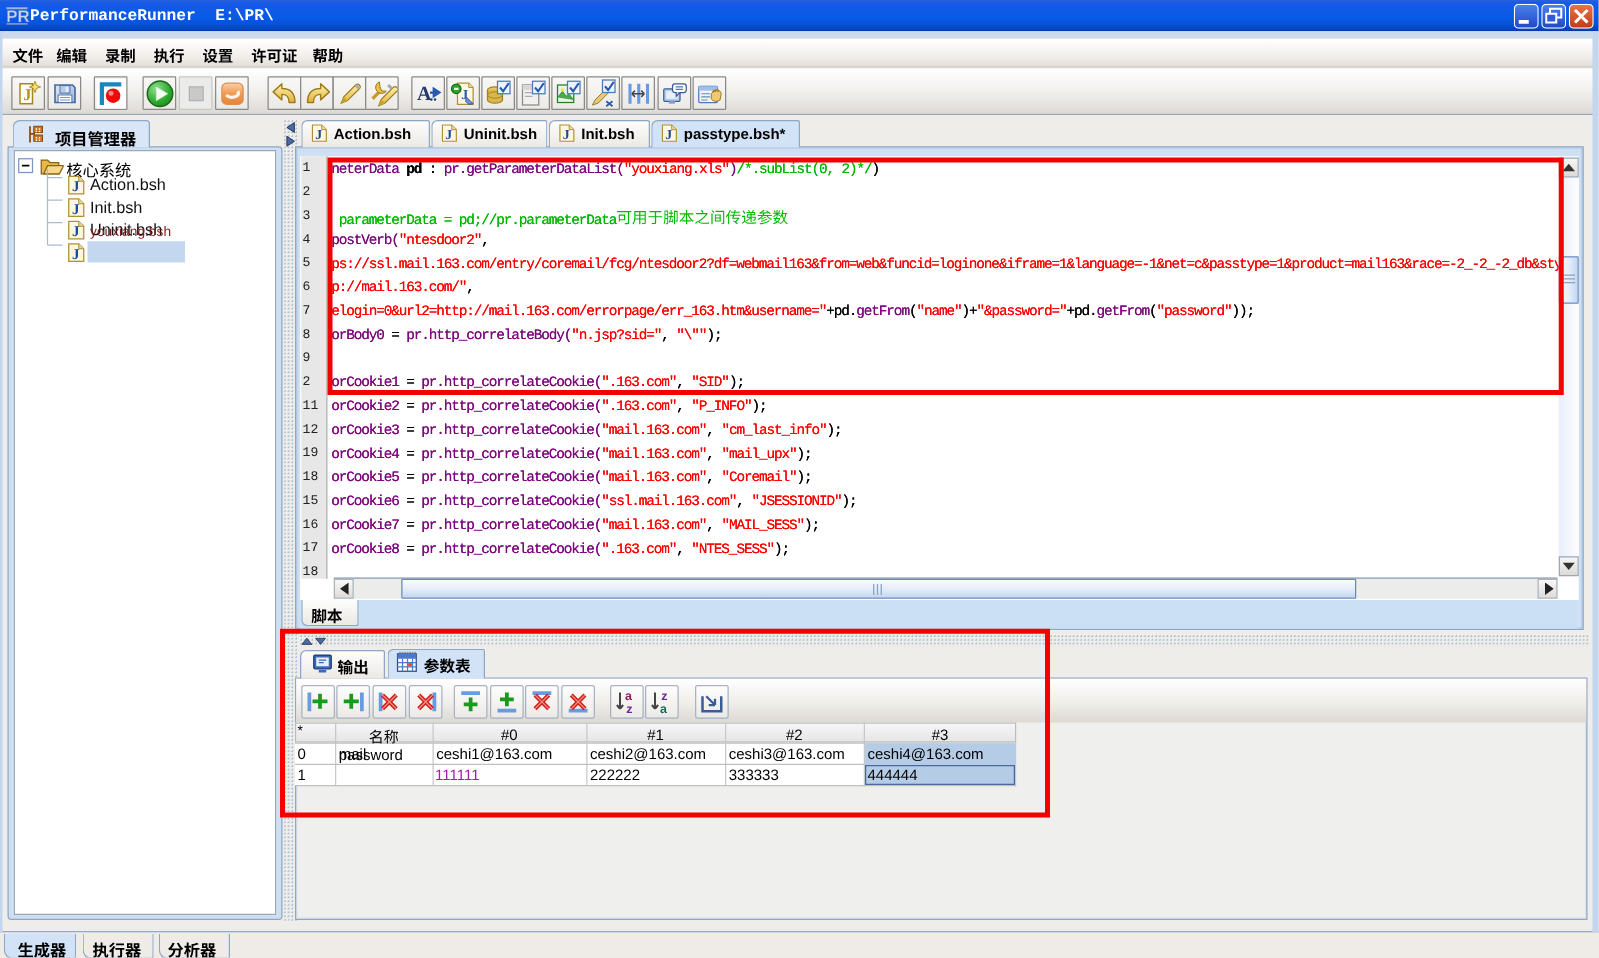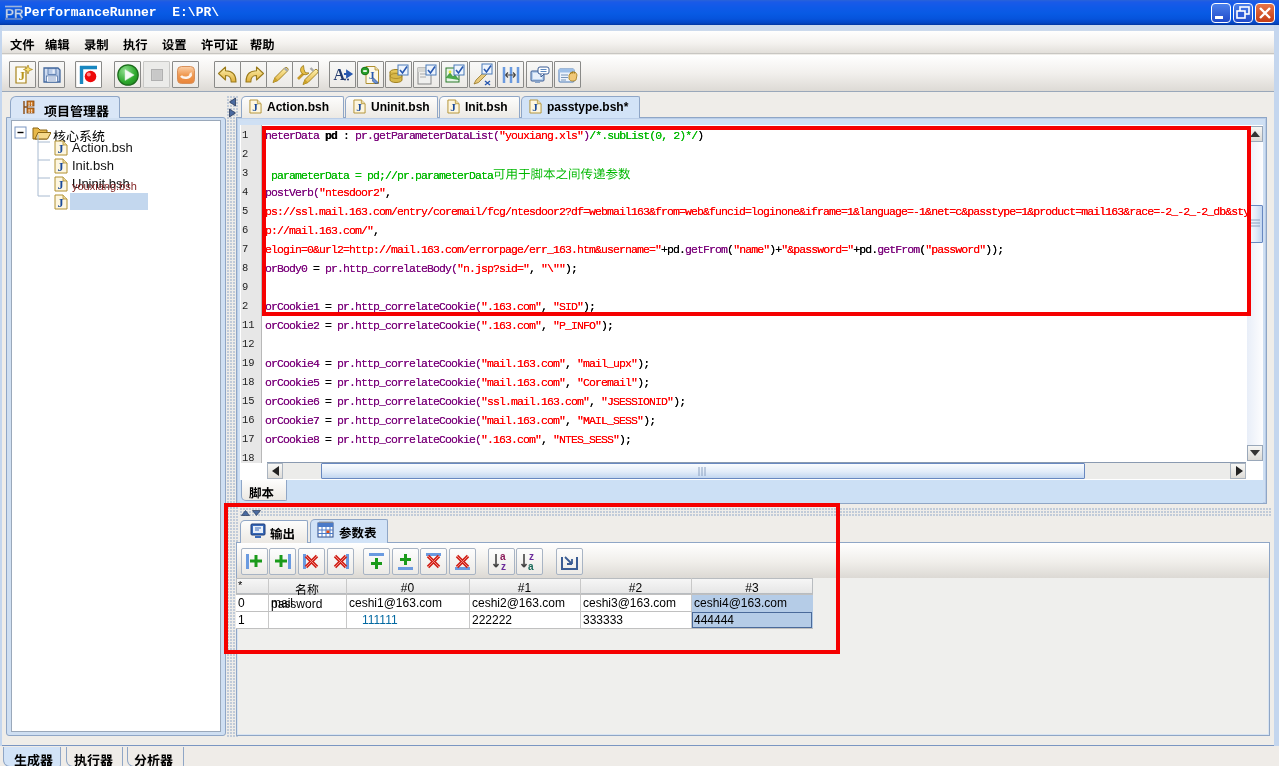--- a/index.html
+++ b/index.html
@@ -381,20 +381,21 @@
     <div class="code" style="top:42.5px;height:19px"><span class="c"> parameterData = pd;//pr.parameterData</span><span style="display:inline-block;vertical-align:-3px"><svg class="cj" width="137.5" height="18.1" viewBox="0 0 137.5 18.1">
           <path fill="#00b800" d="M0.7 4.9V5.8H9.3V14.1C9.3 14.4 9.2 14.5 9 14.5C8.7 14.5 7.7 14.5 6.7 14.5C6.8 14.7 7 15.2 7 15.5C8.3 15.5 9.2 15.5 9.7 15.3C10.1 15.2 10.3 14.8 10.3 14.2V5.8H11.9V4.9ZM2.9 8.6H6.2V11.4H2.9ZM2 7.7V13.3H2.9V12.3H7.1V7.7Z M14.4 4.9V9.4C14.4 11.2 14.3 13.4 12.9 14.9C13.1 15.1 13.5 15.4 13.6 15.6C14.6 14.5 15 13.1 15.2 11.7H18.3V15.4H19.3V11.7H22.7V14.2C22.7 14.4 22.6 14.5 22.3 14.5C22.1 14.6 21.2 14.6 20.4 14.5C20.5 14.8 20.6 15.2 20.7 15.4C21.9 15.4 22.6 15.4 23 15.3C23.4 15.1 23.6 14.8 23.6 14.2V4.9ZM15.3 5.8H18.3V7.8H15.3ZM22.7 5.8V7.8H19.3V5.8ZM15.3 8.7H18.3V10.8H15.3C15.3 10.3 15.3 9.8 15.3 9.4ZM22.7 8.7V10.8H19.3V8.7Z M26.6 4.9V5.8H30.9V9H25.7V9.9H30.9V14.1C30.9 14.4 30.8 14.5 30.5 14.5C30.2 14.5 29.3 14.5 28.2 14.4C28.4 14.7 28.6 15.2 28.6 15.4C29.9 15.4 30.7 15.4 31.2 15.3C31.7 15.1 31.9 14.8 31.9 14.1V9.9H36.8V9H31.9V5.8H36V4.9Z M38.6 4.5V9C38.6 10.8 38.5 13.3 37.9 15.1C38 15.2 38.4 15.4 38.5 15.5C39 14.3 39.2 12.7 39.3 11.2H40.8V14.4C40.8 14.5 40.7 14.6 40.6 14.6C40.5 14.6 40.1 14.6 39.6 14.6C39.7 14.8 39.8 15.2 39.8 15.4C40.5 15.4 40.9 15.4 41.2 15.2C41.5 15.1 41.5 14.8 41.5 14.4V4.5ZM39.3 5.3H40.8V7.4H39.3ZM39.3 8.2H40.8V10.4H39.3L39.3 9ZM46.2 4.7V15.5H47V5.6H48.3V12.3C48.3 12.5 48.3 12.5 48.2 12.5C48 12.5 47.7 12.5 47.2 12.5C47.4 12.8 47.5 13.2 47.5 13.4C48.1 13.4 48.5 13.4 48.8 13.2C49.1 13.1 49.1 12.8 49.1 12.4V4.7ZM42.2 14.2 42.2 14.2C42.4 14 42.8 13.9 45 13.5C45 13.8 45.1 14.1 45.1 14.3L45.8 14.1C45.7 13.2 45.3 11.8 44.9 10.8L44.2 11C44.5 11.5 44.7 12.2 44.8 12.8L43 13.1C43.4 12.2 43.8 10.9 44 9.8H45.8V8.9H44.3V7H45.5V6.1H44.3V4.1H43.5V6.1H42.1V7H43.5V8.9H41.9V9.8H43.2C43 11.1 42.5 12.3 42.4 12.7C42.2 13.1 42.1 13.3 41.9 13.4C42 13.6 42.1 14 42.2 14.2Z M55.8 4V6.6H50.8V7.6H54.6C53.7 9.7 52.1 11.7 50.5 12.8C50.7 12.9 51 13.3 51.1 13.5C53 12.3 54.6 10 55.5 7.6H55.8V12.2H52.8V13.2H55.8V15.5H56.7V13.2H59.6V12.2H56.7V7.6H56.9C57.9 10 59.5 12.3 61.3 13.5C61.5 13.2 61.8 12.9 62.1 12.7C60.3 11.7 58.8 9.7 57.9 7.6H61.7V6.6H56.7V4Z M65.4 12.8C64.8 12.8 64 13.5 63.1 14.4L63.8 15.3C64.4 14.5 65 13.7 65.4 13.7C65.7 13.7 66.1 14.2 66.6 14.5C67.4 15 68.4 15.1 70 15.1C71.2 15.1 73.3 15.1 74.2 15C74.3 14.7 74.4 14.2 74.5 14C73.3 14.1 71.5 14.2 70 14.2C68.6 14.2 67.6 14.1 66.8 13.6L66.5 13.4C69 11.8 71.8 9.2 73.3 6.9L72.7 6.4L72.5 6.5H63.8V7.4H71.8C70.3 9.3 67.8 11.6 65.6 12.9ZM67.7 4.4C68.2 5 68.8 5.9 69 6.5L69.9 6C69.6 5.4 69 4.6 68.5 3.9Z M76.1 6.8V15.5H77.1V6.8ZM76.3 4.6C76.9 5.2 77.5 5.9 77.8 6.4L78.6 5.9C78.3 5.4 77.6 4.7 77 4.2ZM79.7 10.8H82.7V12.5H79.7ZM79.7 8.4H82.7V10H79.7ZM78.9 7.6V13.3H83.6V7.6ZM79.4 4.7V5.6H85.5V14.4C85.5 14.5 85.4 14.6 85.2 14.6C85.1 14.6 84.6 14.6 84 14.6C84.2 14.8 84.3 15.2 84.3 15.4C85.1 15.4 85.6 15.4 86 15.3C86.3 15.1 86.4 14.9 86.4 14.4V4.7Z M90.8 4C90.1 5.9 89 7.8 87.7 9C87.9 9.2 88.2 9.7 88.2 10C88.7 9.5 89.1 9 89.5 8.4V15.5H90.4V7C90.9 6.2 91.3 5.2 91.7 4.3ZM93.3 12.9C94.5 13.7 96 14.8 96.6 15.5L97.3 14.8C97 14.5 96.5 14.1 96 13.7C96.9 12.6 98 11.4 98.7 10.5L98.1 10.1L97.9 10.2H93.9L94.4 8.7H99.4V7.8H94.6L95 6.3H98.8V5.4H95.3L95.6 4.2L94.7 4.1L94.3 5.4H91.8V6.3H94.1L93.7 7.8H91.1V8.7H93.4C93.1 9.6 92.9 10.4 92.6 11.1H97.1C96.6 11.7 95.9 12.4 95.2 13.1C94.8 12.9 94.4 12.6 94 12.4Z M101 4.9C101.6 5.6 102.2 6.6 102.5 7.2L103.4 6.7C103.1 6.1 102.4 5.2 101.8 4.5ZM109.4 4C109.2 4.5 108.8 5.1 108.5 5.6H106.5L107 5.3C106.9 4.9 106.5 4.4 106.2 4L105.4 4.3C105.7 4.7 106 5.2 106.2 5.6H104.2V6.4H107.4V7.5H104.7C104.6 8.4 104.4 9.5 104.3 10.2H106.9C106.2 11.1 105 11.9 103.8 12.4C104 12.6 104.2 12.9 104.4 13C105.5 12.5 106.6 11.8 107.4 10.9V13.6H108.3V10.2H110.8C110.7 11.2 110.6 11.6 110.5 11.7C110.4 11.8 110.3 11.8 110.2 11.8C110 11.8 109.5 11.8 109.1 11.7C109.2 11.9 109.3 12.3 109.3 12.5C109.8 12.6 110.3 12.6 110.5 12.5C110.8 12.5 111 12.4 111.2 12.2C111.4 12 111.6 11.3 111.7 9.8C111.7 9.7 111.7 9.5 111.7 9.5H108.3V8.3H111.2V5.6H109.4C109.7 5.2 110 4.7 110.3 4.2ZM105.2 9.5 105.4 8.3H107.4V9.5ZM108.3 6.4H110.4V7.5H108.3ZM103.2 8.7H100.6V9.6H102.3V12.9C101.8 13.1 101.2 13.7 100.6 14.3L101.2 15.2C101.8 14.4 102.3 13.7 102.7 13.7C103 13.7 103.4 14.1 103.9 14.4C104.8 14.9 105.8 15.1 107.4 15.1C108.6 15.1 110.9 15 111.8 14.9C111.8 14.7 112 14.2 112.1 13.9C110.8 14.1 108.9 14.2 107.4 14.2C106 14.2 104.9 14.1 104.1 13.6C103.7 13.3 103.4 13.1 103.2 13Z M119.3 9.5C118.5 10.1 116.9 10.7 115.7 10.9C115.9 11.1 116.1 11.4 116.3 11.6C117.5 11.2 119.1 10.6 120.1 9.9ZM120.4 10.9C119.3 11.8 117.3 12.4 115.5 12.8C115.7 12.9 115.9 13.2 116 13.5C117.9 13.1 120 12.3 121.2 11.3ZM122 12.3C120.6 13.6 117.8 14.4 114.7 14.7C114.9 14.9 115.1 15.3 115.2 15.5C118.4 15.1 121.3 14.3 122.9 12.7ZM114.7 7.1C115 7 115.4 7 117.5 6.9C117.4 7.3 117.2 7.7 117 8H113.2V8.9H116.3C115.5 9.9 114.3 10.8 113 11.3C113.2 11.5 113.6 11.9 113.7 12.1C115.2 11.3 116.5 10.3 117.5 8.9H120.1C121 10.2 122.5 11.4 123.9 12C124.1 11.8 124.4 11.4 124.6 11.2C123.3 10.8 122 9.9 121.1 8.9H124.4V8H118C118.2 7.6 118.5 7.2 118.6 6.8L122.1 6.6C122.4 6.9 122.7 7.2 122.9 7.4L123.7 6.9C123 6.1 121.6 5.1 120.5 4.4L119.7 4.9C120.2 5.2 120.7 5.5 121.2 5.9L116.4 6.1C117.2 5.6 118 5 118.7 4.4L117.9 3.9C117 4.8 115.8 5.6 115.3 5.8C115 6 114.7 6.2 114.5 6.2C114.6 6.5 114.7 6.9 114.7 7.1Z M130.5 4.2C130.3 4.7 129.9 5.5 129.6 5.9L130.2 6.2C130.5 5.8 131 5.2 131.3 4.6ZM126.1 4.6C126.4 5.1 126.8 5.8 126.9 6.2L127.6 5.9C127.5 5.5 127.1 4.8 126.8 4.3ZM130.1 11.2C129.8 11.9 129.4 12.4 129 12.9C128.5 12.7 128 12.4 127.5 12.2C127.7 11.9 127.9 11.6 128.1 11.2ZM126.4 12.6C127 12.8 127.7 13.1 128.3 13.5C127.5 14 126.5 14.4 125.5 14.7C125.7 14.8 125.9 15.2 126 15.4C127.1 15.1 128.2 14.6 129.1 13.9C129.5 14.1 129.9 14.4 130.2 14.6L130.8 14C130.5 13.8 130.1 13.5 129.7 13.3C130.3 12.6 130.9 11.7 131.2 10.6L130.7 10.4L130.5 10.5H128.5L128.8 9.8L127.9 9.7C127.8 9.9 127.7 10.2 127.6 10.5H125.9V11.2H127.2C126.9 11.8 126.6 12.2 126.4 12.6ZM128.2 4V6.3H125.6V7.1H127.9C127.3 7.9 126.4 8.7 125.5 9.1C125.7 9.2 125.9 9.6 126 9.8C126.8 9.4 127.6 8.7 128.2 7.9V9.4H129.1V7.8C129.7 8.2 130.4 8.8 130.8 9.1L131.3 8.4C131 8.2 129.9 7.5 129.3 7.1H131.6V6.3H129.1V4ZM132.9 4.1C132.6 6.3 132 8.4 131 9.7C131.2 9.8 131.6 10.1 131.7 10.3C132.1 9.8 132.3 9.3 132.6 8.7C132.8 9.9 133.2 11 133.7 12C133 13.2 132 14.1 130.6 14.8C130.8 15 131.1 15.3 131.2 15.5C132.4 14.8 133.4 14 134.1 12.9C134.8 13.9 135.5 14.8 136.5 15.4C136.7 15.2 136.9 14.8 137.2 14.7C136.1 14.1 135.3 13.2 134.6 12C135.3 10.7 135.7 9.2 136 7.3H136.8V6.4H133.3C133.5 5.7 133.6 5 133.7 4.2ZM135.1 7.3C134.9 8.7 134.6 10 134.2 11.1C133.7 9.9 133.3 8.6 133.1 7.3Z"></path>
         </svg></span></div>
     <div class="code" style="top:61.5px;height:19px"><span class="k">postVerb(</span><span class="s">"ntesdoor2"</span><span class="b">,</span></div>
     <div class="code" style="top:80.5px;height:19px"><span class="s">ps://ssl.mail.163.com/entry/coremail/fcg/ntesdoor2?df=webmail163&amp;from=web&amp;funcid=loginone&amp;iframe=1&amp;language=-1&amp;net=c&amp;passtype=1&amp;product=mail163&amp;race=-2_-2_-2_db&amp;sty</span></div>
     <div class="code" style="top:99.5px;height:19px"><span class="s">p://mail.163.com/"</span><span class="b">,</span></div>
     <div class="code" style="top:118.5px;height:19px"><span class="s">elogin=0&amp;url2=http://mail.163.com/errorpage/err_163.htm&amp;username="</span><span class="b">+pd.</span><span class="k">getFrom</span><span class="b">(</span><span class="s">"name"</span><span class="b">)+</span><span class="s">"&amp;password="</span><span class="b">+pd.</span><span class="k">getFrom</span><span class="b">(</span><span class="s">"password"</span><span class="b">));</span></div>
     <div class="code" style="top:137.5px;height:19px"><span class="k">orBody0</span><span class="b"> = </span><span class="k">pr.http_correlateBody(</span><span class="s">"n.jsp?sid="</span><span class="b">, </span><span class="s">"\""</span><span class="b">);</span></div>
     <div class="code" style="top:175.5px;height:19px"><span class="k">orCookie1</span><span class="b"> = </span><span class="k">pr.http_correlateCookie(</span><span class="s">".163.com"</span><span class="b">, </span><span class="s">"SID"</span><span class="b">);</span></div>
     <div class="code" style="top:194.5px;height:19px"><span class="k">orCookie2</span><span class="b"> = </span><span class="k">pr.http_correlateCookie(</span><span class="s">".163.com"</span><span class="b">, </span><span class="s">"P_INFO"</span><span class="b">);</span></div>
+    <div class="code" style="top:213.5px;height:19px"><span class="k">orCookie3</span><span class="b"> = </span><span class="k">pr.http_correlateCookie(</span><span class="s">"mail.163.com"</span><span class="b">, </span><span class="s">"cm_last_info"</span><span class="b">);</span></div>
     <div class="code" style="top:232.5px;height:19px"><span class="k">orCookie4</span><span class="b"> = </span><span class="k">pr.http_correlateCookie(</span><span class="s">"mail.163.com"</span><span class="b">, </span><span class="s">"mail_upx"</span><span class="b">);</span></div>
     <div class="code" style="top:251.5px;height:19px"><span class="k">orCookie5</span><span class="b"> = </span><span class="k">pr.http_correlateCookie(</span><span class="s">"mail.163.com"</span><span class="b">, </span><span class="s">"Coremail"</span><span class="b">);</span></div>
     <div class="code" style="top:270.5px;height:19px"><span class="k">orCookie6</span><span class="b"> = </span><span class="k">pr.http_correlateCookie(</span><span class="s">"ssl.mail.163.com"</span><span class="b">, </span><span class="s">"JSESSIONID"</span><span class="b">);</span></div>
     <div class="code" style="top:289.5px;height:19px"><span class="k">orCookie7</span><span class="b"> = </span><span class="k">pr.http_correlateCookie(</span><span class="s">"mail.163.com"</span><span class="b">, </span><span class="s">"MAIL_SESS"</span><span class="b">);</span></div>
     <div class="code" style="top:308.5px;height:19px"><span class="k">orCookie8</span><span class="b"> = </span><span class="k">pr.http_correlateCookie(</span><span class="s">".163.com"</span><span class="b">, </span><span class="s">"NTES_SESS"</span><span class="b">);</span></div>
   </div>
 <div class="abs" style="left:1247px;top:126px;width:16px;height:335px;background:linear-gradient(90deg,#e8eef8,#fdfdfe)"></div>
 <div class="abs" style="left:1247px;top:126px;width:16px;height:16px;background:linear-gradient(180deg,#f6f6f4,#dcdad6);border:1px solid #9aa8ba"></div>
 <svg class="abs" style="left:1250px;top:131px" width="10" height="7" viewBox="0 0 10 7">
     <path d="M5 0 L10 6 L0 6 Z" fill="#333"></path>
@@ -567,21 +568,21 @@
 <div class="abs" style="left:469px;top:581px;width:111px;text-align:center;font-size:12px">#1</div>
 <div class="abs" style="left:580px;top:581px;width:111px;text-align:center;font-size:12px">#2</div>
 <div class="abs" style="left:691px;top:581px;width:122px;text-align:center;font-size:12px">#3</div>
 <div class="abs" style="left:692px;top:595px;width:121px;height:33px;background:#b5cce7"></div>
 <div class="abs" style="left:692px;top:612px;width:120px;height:16px;border:1px solid #4a6a9a"></div>
 <div class="abs" style="left:238px;top:596px;font-size:12px;color:#000;white-space:nowrap">0</div>
 <div class="abs" style="left:238px;top:613px;font-size:12px;color:#000;white-space:nowrap">1</div>
 <div class="abs" style="left:271px;top:596px;font-size:12px;color:#000;white-space:nowrap">mail</div>
 <div class="abs" style="left:271px;top:597px;font-size:12px;color:#000;white-space:nowrap">password</div>
 <div class="abs" style="left:349px;top:596px;font-size:12px;color:#000;white-space:nowrap">ceshi1@163.com</div>
-<div class="abs" style="left:362px;top:613px;font-size:12px;color:#0369a1;white-space:nowrap">111111</div>
+<div class="abs" style="left:348px;top:613px;font-size:12px;color:#a21caf;white-space:nowrap">111111</div>
 <div class="abs" style="left:472px;top:596px;font-size:12px;color:#000;white-space:nowrap">ceshi2@163.com</div>
 <div class="abs" style="left:472px;top:613px;font-size:12px;color:#000;white-space:nowrap">222222</div>
 <div class="abs" style="left:583px;top:596px;font-size:12px;color:#000;white-space:nowrap">ceshi3@163.com</div>
 <div class="abs" style="left:583px;top:613px;font-size:12px;color:#000;white-space:nowrap">333333</div>
 <div class="abs" style="left:694px;top:596px;font-size:12px;color:#000;white-space:nowrap">ceshi4@163.com</div>
 <div class="abs" style="left:694px;top:613px;font-size:12px;color:#000;white-space:nowrap">444444</div>
 <div class="abs" style="left:262px;top:126px;width:989px;height:190px;border:4px solid #f50000"></div>
 <div class="abs" style="left:224px;top:503px;width:616px;height:151px;border:4px solid #f50000"></div>
 <div class="abs" style="left:0;top:745px;width:1279px;height:1px;background:#7a96c2"></div>
 <div class="abs" style="left:0;top:746px;width:1279px;height:20px;background:#efece8"></div>

